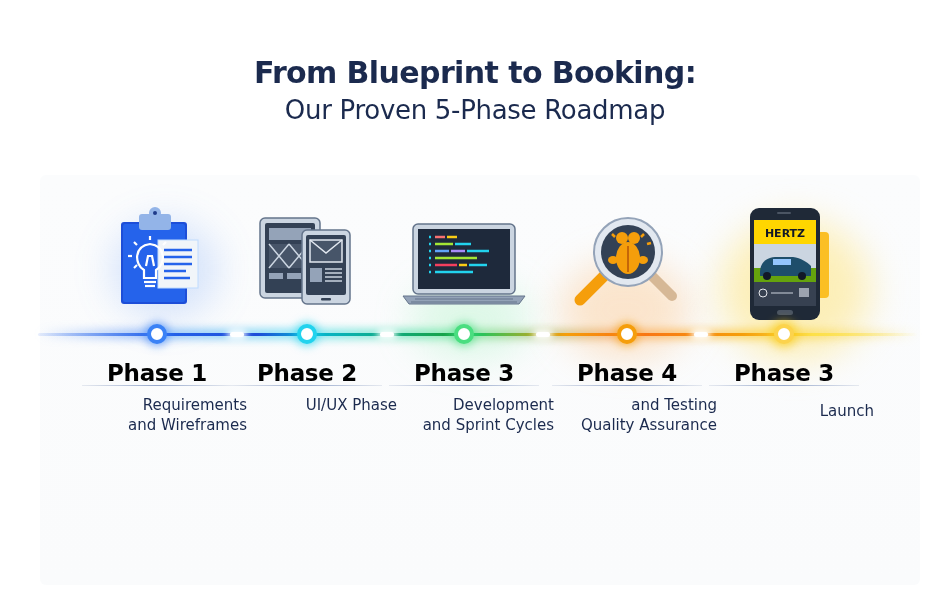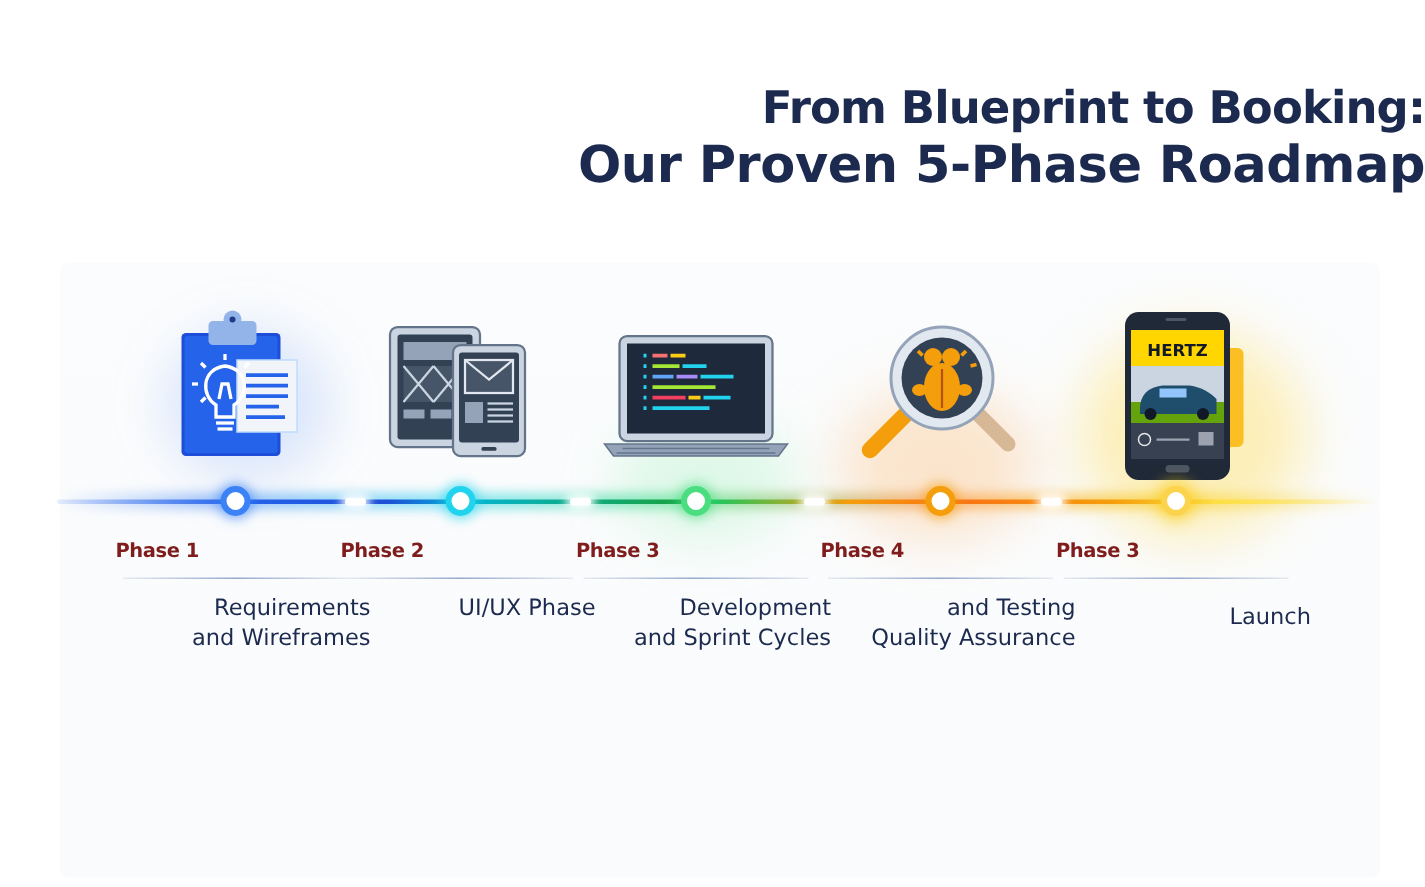--- a/index.html
+++ b/index.html
@@ -1,36 +1,36 @@
 <!DOCTYPE html>
 <html><head>
 <meta charset="utf-8">
 <style>
   * { box-sizing: border-box; margin: 0; padding: 0; }
   html, body { width: 950px; height: 591px; background: #ffffff; overflow: hidden; }
   body { font-family: "DejaVu Sans", "Liberation Sans", sans-serif; color: #1b2a4e; position: relative; }
 
-  .title { position: absolute; top: 54px; left: 0; width: 950px; text-align: right; }
+  .title { position: absolute; top: 54px; left: 0; width: 950px; text-align: center; }
   .title-main { font-size: 30px; font-weight: bold; color: #1b2a4e; letter-spacing: -0.6px; line-height: 38px; }
-  .title-sub { font-size: 34px; font-weight: bold; color: #1b2a4e; letter-spacing: -0.3px; line-height: 36px; margin-top: 0; }
+  .title-sub { font-size: 26px; font-weight: normal; color: #1b2a4e; letter-spacing: -0.3px; line-height: 36px; margin-top: 0; }
 
   .panel { position: absolute; left: 40px; top: 175px; width: 880px; height: 410px;
            background: linear-gradient(180deg, #fbfcfd 0%, #fafbfc 100%); border-radius: 6px; }
 
   .timeline { position: absolute; left: 38px; top: 329px; width: 880px; height: 10px; }
   .line-glow { position: absolute; left: 0; top: 0; width: 100%; height: 10px; border-radius: 5px; filter: blur(4px);
      background: linear-gradient(90deg, rgba(59,130,246,0) 0%, rgba(59,130,246,0.5) 12%, rgba(34,211,238,0.55) 30%, rgba(74,222,128,0.6) 48%, rgba(251,146,60,0.6) 66%, rgba(250,204,21,0.6) 84%, rgba(250,204,21,0) 100%); }
   .line { position: absolute; left: 0; top: 4px; width: 100%; height: 3px; border-radius: 2px;
      background: linear-gradient(90deg, rgba(37,99,235,0.1) 0%, #2563eb 14%, #1d4ed8 25%, #06b6d4 31%, #16a34a 46%, #22c55e 50%, #f59e0b 60%, #f97316 68%, #f59e0b 80%, #fde047 88%, rgba(253,224,71,0) 100%); }
   .spark { position: absolute; top: 3px; width: 14px; height: 5px; border-radius: 3px; background: #ffffff; box-shadow: 0 0 6px 3px rgba(255,255,255,0.9); }
 
   .phase { position: absolute; top: 200px; width: 150px; }
   .icon-wrap { position: absolute; left: 0; top: 0; width: 150px; height: 120px; }
   .node { position: absolute; left: 65px; top: 124px; width: 20px; height: 20px; border-radius: 50%; background: #ffffff; border: 4px solid #3b82f6; }
-  .phase-label { position: absolute; left: -5px; top: 160px; width: 160px; text-align: left; font-size: 13px; font-weight: bold; color: #7f1d1d; letter-spacing: -0.3px; }
+  .phase-label { position: absolute; left: -5px; top: 160px; width: 160px; text-align: center; font-size: 23px; font-weight: bold; color: #000000; letter-spacing: -0.3px; }
   .divider { position: absolute; left: 0; top: 185px; width: 150px; height: 1px;
     background: linear-gradient(90deg, rgba(180,190,210,0.3), rgba(140,160,200,0.9), rgba(180,190,210,0.3)); }
   .desc { position: absolute; left: -15px; top: 195px; width: 180px; text-align: right; font-size: 15px; line-height: 20px; color: #1b2a4e; }
 
   .halo { position: absolute; border-radius: 50%; filter: blur(18px); }
 </style>
 </head>
 <body>
 
 <div class="title">

